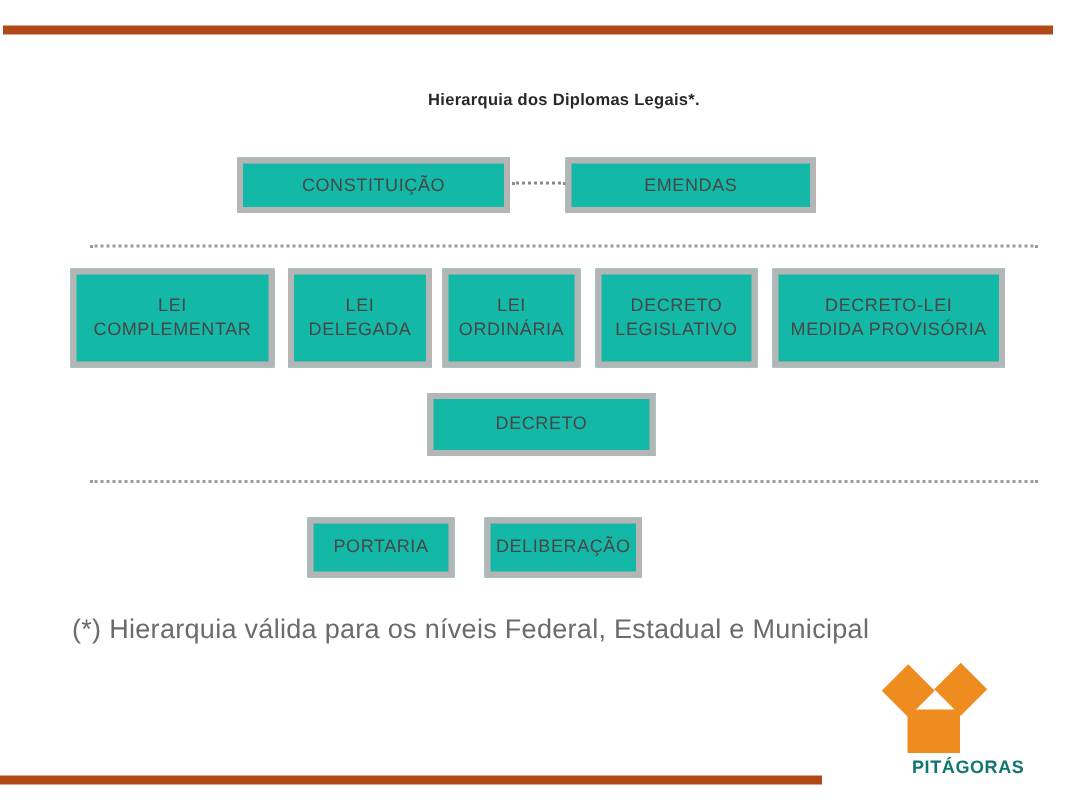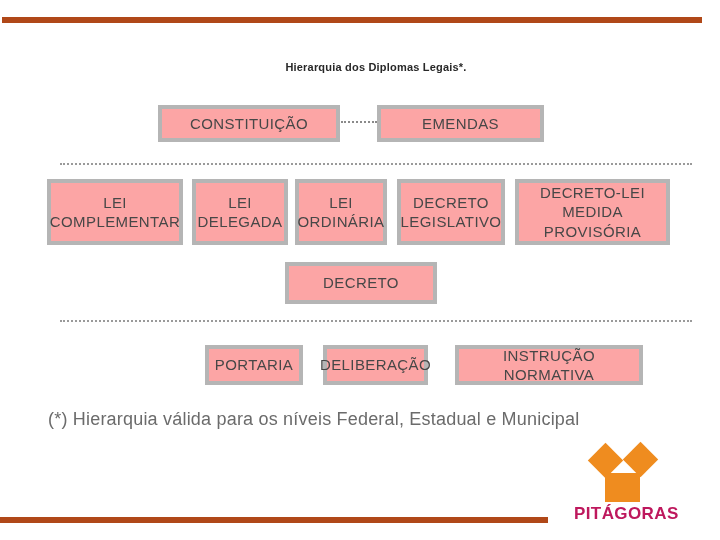--- a/index.html
+++ b/index.html
@@ -30,27 +30,27 @@
     text-align: center;
     font-size: 11px;
     font-weight: bold;
     color: #282828;
     letter-spacing: 0.2px;
   }
 
   .dbox {
     position: absolute;
     box-sizing: border-box;
-    background: #fca5a5;
+    background: #14b8a6;
     border: 4px solid #fca5a5;
     display: flex;
     align-items: center;
     justify-content: center;
     text-align: center;
-    font-size: 15px;
+    font-size: 12px;
     line-height: 1.3;
     letter-spacing: 0.4px;
     color: #474747;
     white-space: pre-line;
   }
 
   .dotted-rule {
     position: absolute;
     height: 0;
     border-top: 2px dotted #9a9a9a;
@@ -95,25 +95,25 @@
   }
   #logo-diamond-right {
     left: 628px; top: 447px; width: 25px; height: 25px;
     transform: rotate(45deg);
   }
   #logo-square {
     left: 605px; top: 473px; width: 35px; height: 29px;
   }
   #logo-text {
     position: absolute;
-    left: 574px;
+    left: 608px;
     top: 504px;
-    font-size: 17px;
+    font-size: 12px;
     font-weight: bold;
-    color: #be185d;
+    color: #0f766e;
     letter-spacing: 0.4px;
   }
 </style>
 </head>
 <body>
 
 <div id="slide">
 
   <div id="top-bar" class="accent-bar" style="background: rgb(176, 72, 24);"></div>
 
@@ -135,21 +135,20 @@
 LEGISLATIVO</div>
   <div id="box-decreto-lei" class="dbox row2" style="border-color: rgb(181, 181, 181); color: rgb(71, 71, 71);">DECRETO-LEI
 MEDIDA PROVISÓRIA</div>
 
   <div id="box-decreto" class="dbox" style="border-color: rgb(181, 181, 181); color: rgb(71, 71, 71);">DECRETO</div>
 
   <div id="sep-2" class="dotted-rule"></div>
 
   <div id="box-portaria" class="dbox row4" style="border-color: rgb(181, 181, 181); color: rgb(71, 71, 71);">PORTARIA</div>
   <div id="box-deliberacao" class="dbox row4" style="border-color: rgb(181, 181, 181); color: rgb(71, 71, 71);">DELIBERAÇÃO</div>
-  <div id="box-instrucao-normativa" class="dbox row4" style="border-color: rgb(181, 181, 181); color: rgb(71, 71, 71);">INSTRUÇÃO NORMATIVA</div>
 
   <div id="footnote">(*) Hierarquia válida para os níveis Federal, Estadual e Municipal</div>
 
   <div id="logo-diamond-left" class="logo-shape" style="background: rgb(239, 140, 31);"></div>
   <div id="logo-diamond-right" class="logo-shape" style="background: rgb(239, 140, 31);"></div>
   <div id="logo-square" class="logo-shape" style="background: rgb(239, 140, 31);"></div>
   <div id="logo-text">PITÁGORAS</div>
 
   <div id="bottom-bar" class="accent-bar" style="background: rgb(176, 72, 24);"></div>
 

